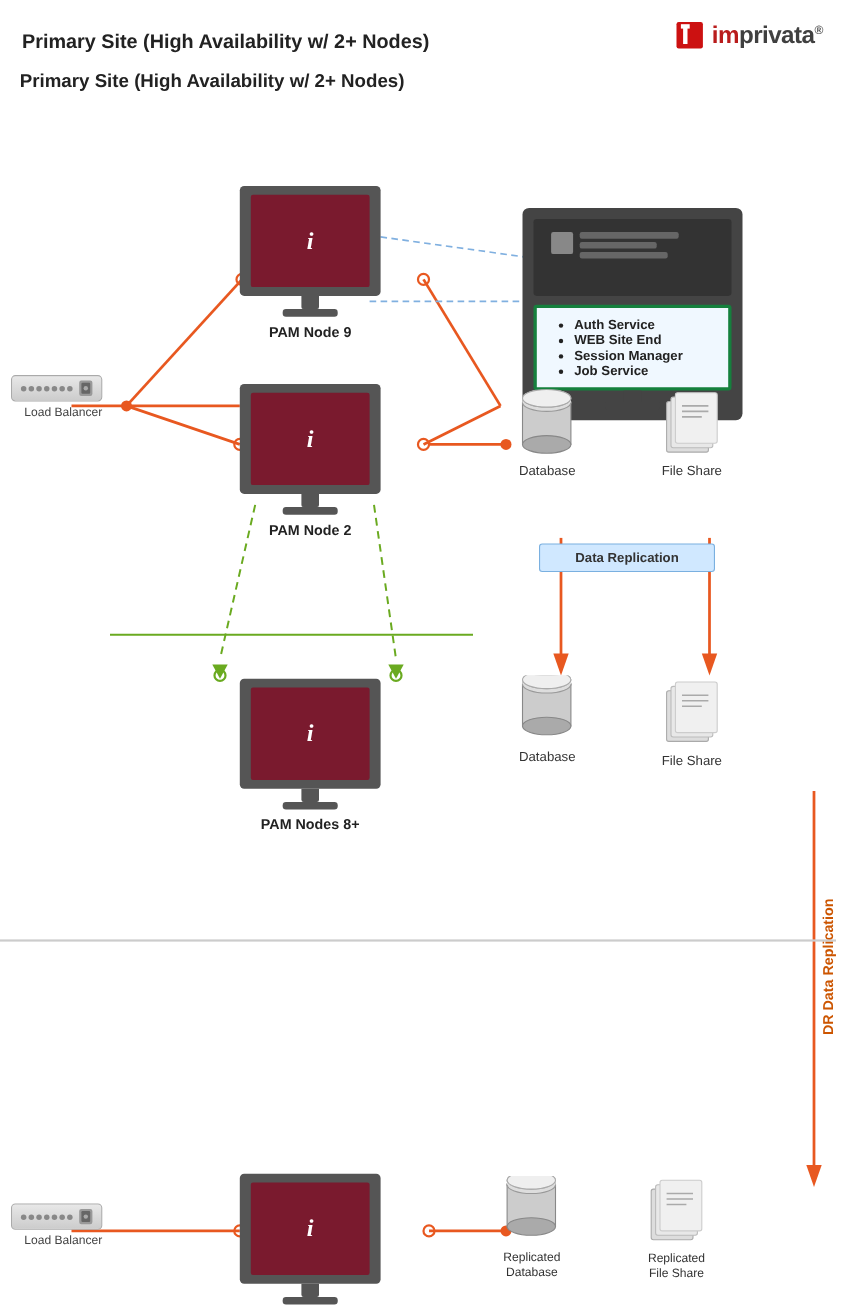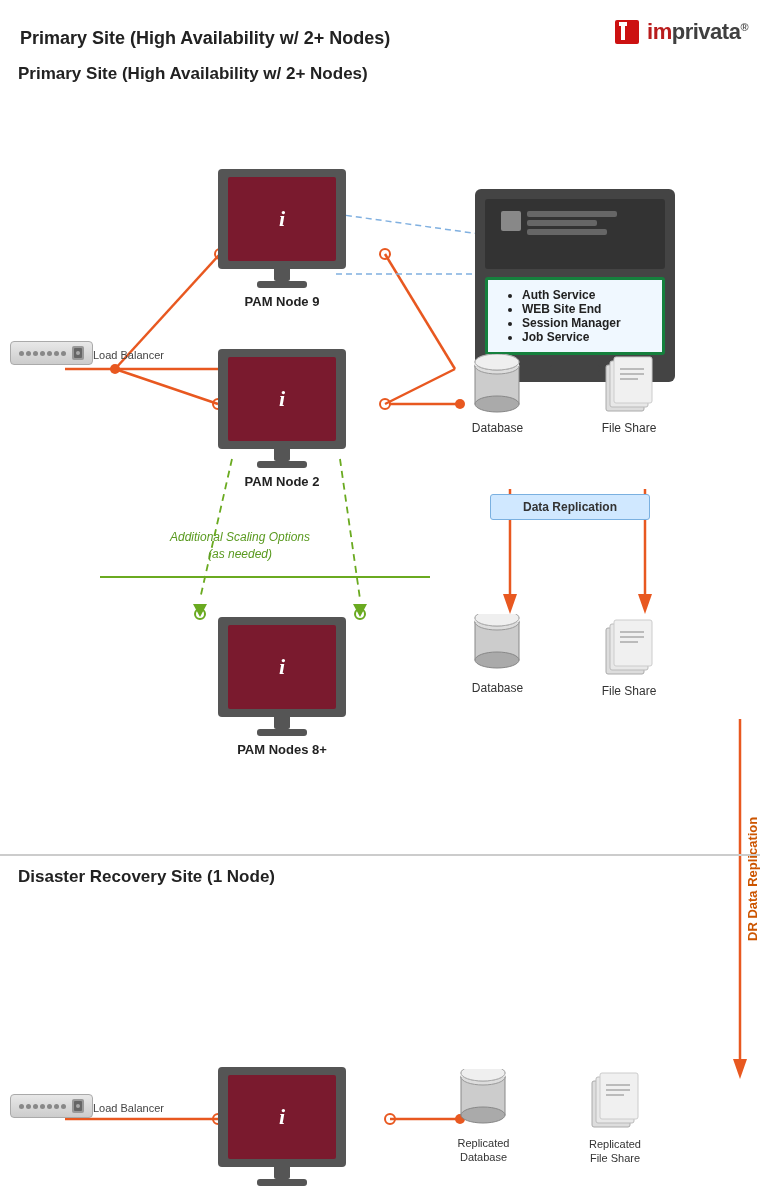--- a/index.html
+++ b/index.html
@@ -97,22 +97,22 @@
       font-weight: bold;
       color: #222;
       text-align: center;
       margin-top: 6px;
     }
 
     
     .load-balancer {
       position: absolute;
       display: flex;
-      flex-direction: row;
-      align-items: center;
+      flex-direction: column;
+      align-items: flex-end;
     }
     .lb-body {
       background: linear-gradient(to bottom, #e8e8e8, #ccc);
       border: 1px solid #aaa;
       border-radius: 4px;
       display: flex;
       align-items: center;
       justify-content: center;
       gap: 2px;
       padding: 4px 8px;
@@ -366,44 +366,38 @@
       <rect x="8" y="14" width="38" height="46" rx="2" fill="#ddd" stroke="#aaa" stroke-width="1"></rect>
       <rect x="12" y="10" width="38" height="46" rx="2" fill="#e8e8e8" stroke="#bbb" stroke-width="1"></rect>
       <rect x="16" y="6" width="38" height="46" rx="2" fill="#f0f0f0" stroke="#ccc" stroke-width="1"></rect>
       <line x1="22" y1="18" x2="46" y2="18" stroke="#aaa" stroke-width="1.5"></line>
       <line x1="22" y1="23" x2="46" y2="23" stroke="#aaa" stroke-width="1.5"></line>
       <line x1="22" y1="28" x2="40" y2="28" stroke="#aaa" stroke-width="1.5"></line>
     </svg>
     <div style="font-size:12px; color:#333; margin-top:2px;">File Share</div>
   </div>
 
-  <div class="scaling-text" style="left:130px; top:470px; width:220px; line-height:1.4;">
-    Additional Scaling Options<br>(as needed)
-  </div>
 
   <div class="monitor" style="left:218px; top:558px;">
     <div class="monitor-screen" style="width:128px; height:100px; padding:8px;">
       <div class="monitor-screen-inner" style="width:108px; height:84px;">
         <span class="icon-text" style="color:white; font-family:serif;">i</span>
       </div>
     </div>
     <div class="monitor-stand" style="width:16px; height:12px;"></div>
     <div class="monitor-base" style="width:50px; height:7px;"></div>
     <div class="monitor-label">PAM Nodes 8+</div>
   </div>
 
   <div style="position:absolute; right:8px; top:640px; writing-mode:vertical-rl; text-orientation:mixed; font-size:13px; font-weight:bold; color:#cc5500; transform:rotate(180deg); height:360px; display:flex; align-items:center; justify-content:center;">
     DR Data Replication
   </div>
 
   <div style="position:absolute; left:0; top:795px; width:760px; height:2px; background:#ccc;"></div>
 
-  <div class="section-label" style="top:808px; left:18px; font-size:17px;">
-    <span>Disaster Recovery Site (1 Node)</span>
-  </div>
 
   <div class="load-balancer" style="left:10px; top:1035px;">
     <div class="lb-body">
       <div class="lb-dot"></div>
       <div class="lb-dot"></div>
       <div class="lb-dot"></div>
       <div class="lb-dot"></div>
       <div class="lb-dot"></div>
       <div class="lb-dot"></div>
       <div class="lb-dot"></div>

